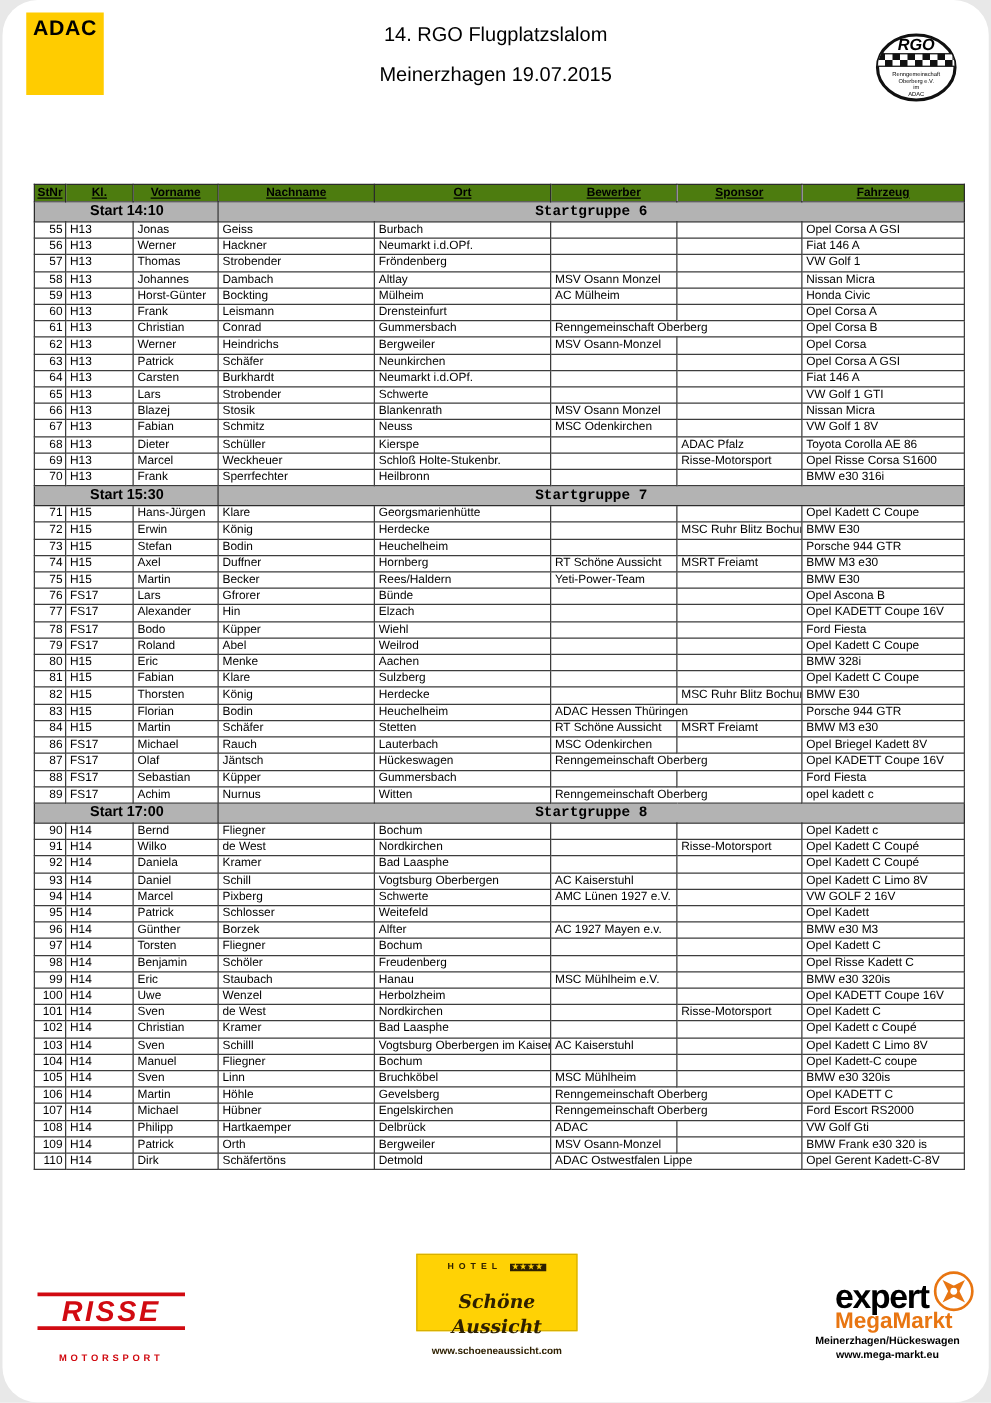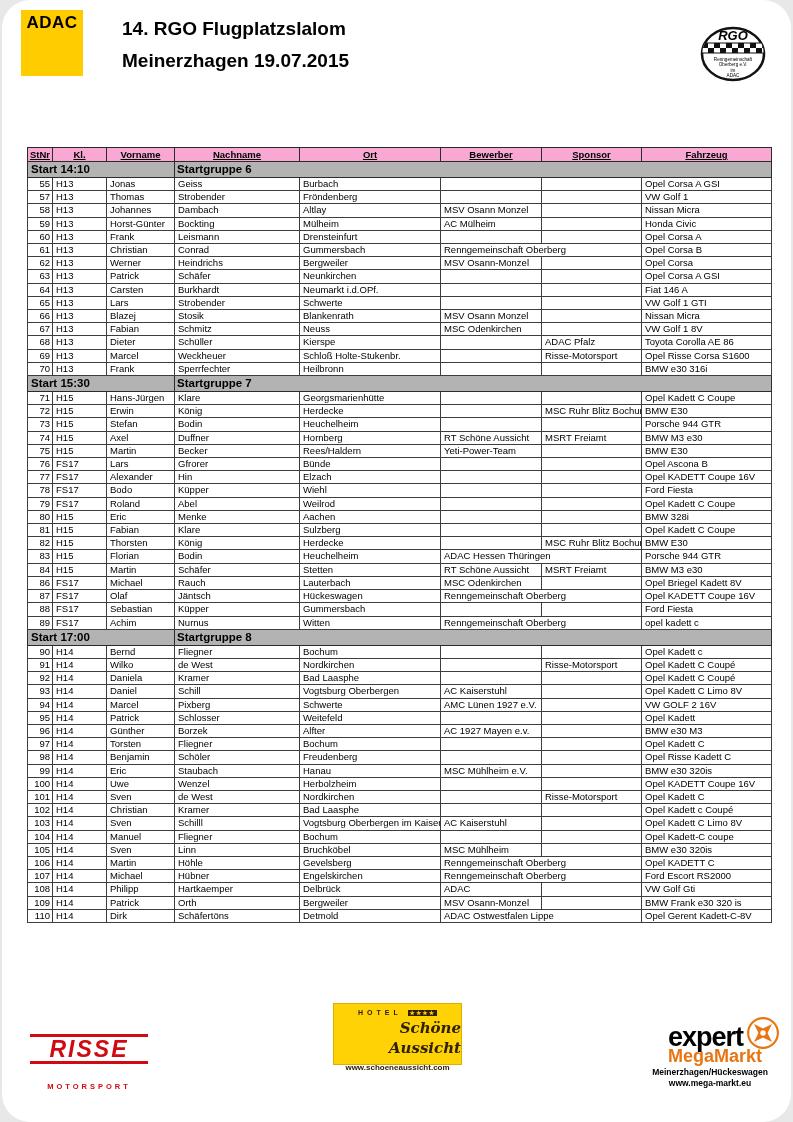--- a/index.html
+++ b/index.html
@@ -13,47 +13,47 @@
   .adac-logo {
     position:absolute; left:19px; top:10px; width:62px; height:66px;
     background:#FFCC00;
   }
   .adac-logo span {
     display:block; margin-top:3px; text-align:center;
     font-weight:bold; font-size:17px; letter-spacing:.5px; color:#000;
   }
   .title-block {
     position:absolute; left:120px; right:120px; top:13px;
-    text-align:left; font-weight:bold; font-size:19px; line-height:32px;
+    text-align:center; font-weight:normal; font-size:16px; line-height:32px;
   }
   .rgo-logo { position:absolute; left:697px; top:25px; }
 
   
   table.startlist {
     position:absolute; left:25px; top:147px; width:744px;
     border-collapse:collapse; table-layout:fixed;
     border:1px solid #1a1a1a;
   }
   table.startlist th {
-    border:1px solid #2b2b2b; background:#f9a8d4;
+    border:1px solid #2b2b2b; background:#4d7c0f;
     font-size:9.5px; font-weight:bold; text-decoration:underline;
     height:13px; padding:0; text-align:center; white-space:nowrap; overflow:hidden;
   }
   table.startlist td {
     border:1px solid #3d3d3d;
     font-size:9.5px; line-height:12.2px; height:12.2px;
     padding:0 2px 0 3px; white-space:nowrap; overflow:hidden;
   }
   table.startlist td.c0 { text-align:right; padding:0 2px 0 0; }
   tr.section-row td {
     background:#b3b3b3; font-size:11.5px; font-weight:bold;
     height:15px; line-height:15px; border:1px solid #2b2b2b;
   }
-  tr.section-row td.section-start { }
-  tr.section-row td.section-name { text-align:left; padding-left:2px; }
+  tr.section-row td.section-start { text-align:center; }
+  tr.section-row td.section-name { text-align:center; padding-left:2px;font-family:Liberation Mono, monospace; }
 
   
   .risse {
     position:absolute; left:28px; top:1034px; width:118px; text-align:center;
     color:#D10A11;
   }
   .risse .risse-word {
     display:block; font-size:23px; line-height:24px; font-weight:bold;
     font-style:italic; letter-spacing:2px;
     border-top:3px solid #D10A11; border-bottom:3px solid #D10A11;
@@ -64,21 +64,21 @@
 
   .hotel {
     position:absolute; left:331px; top:1003px; width:127px; height:60px;
     background:#FFD205; text-align:center; color:#2e2000;
     border:1px solid #d8b000;
   }
   .hotel .hotel-top { font-size:7px; font-weight:bold; letter-spacing:4px; margin-top:5px; }
   .hotel .hotel-stars { font-size:6px; letter-spacing:1px; background:#2e2000; color:#FFD205; padding:0 2px; }
   .hotel .hotel-name {
     font-family:"DejaVu Serif", serif; font-style:italic; font-weight:bold;
-    font-size:15px; line-height:20px; margin-top:2px;text-align:right;
+    font-size:15px; line-height:20px; margin-top:14px;
   }
   .hotel .hotel-url { font-size:8px; font-weight:bold; margin-top:5px; }
 
   .expert { position:absolute; left:638px; top:1016px; width:140px; }
   .expert .expert-row { display:flex; align-items:flex-end; justify-content:flex-end; }
   .expert .expert-brand {
     font-size:27px; line-height:26px; font-weight:bold; letter-spacing:-1px; color:#000;
   }
   .expert .expert-star { margin-left:3px; }
   .expert .expert-sub {
@@ -163,20 +163,30 @@
           <td class="c0">55</td>
           <td class="c1">H13</td>
           <td class="c2">Jonas</td>
           <td class="c3">Geiss</td>
           <td class="c4">Burbach</td>
           <td class="c5"></td>
           <td class="c6"></td>
           <td class="c7">Opel Corsa A GSI</td>
         </tr>
         <tr>
+          <td class="c0">56</td>
+          <td class="c1">H13</td>
+          <td class="c2">Werner</td>
+          <td class="c3">Hackner</td>
+          <td class="c4">Neumarkt i.d.OPf.</td>
+          <td class="c5"></td>
+          <td class="c6"></td>
+          <td class="c7">Fiat 146 A</td>
+        </tr>
+        <tr>
           <td class="c0">57</td>
           <td class="c1">H13</td>
           <td class="c2">Thomas</td>
           <td class="c3">Strobender</td>
           <td class="c4">Fröndenberg</td>
           <td class="c5"></td>
           <td class="c6"></td>
           <td class="c7">VW  Golf 1</td>
         </tr>
         <tr>

